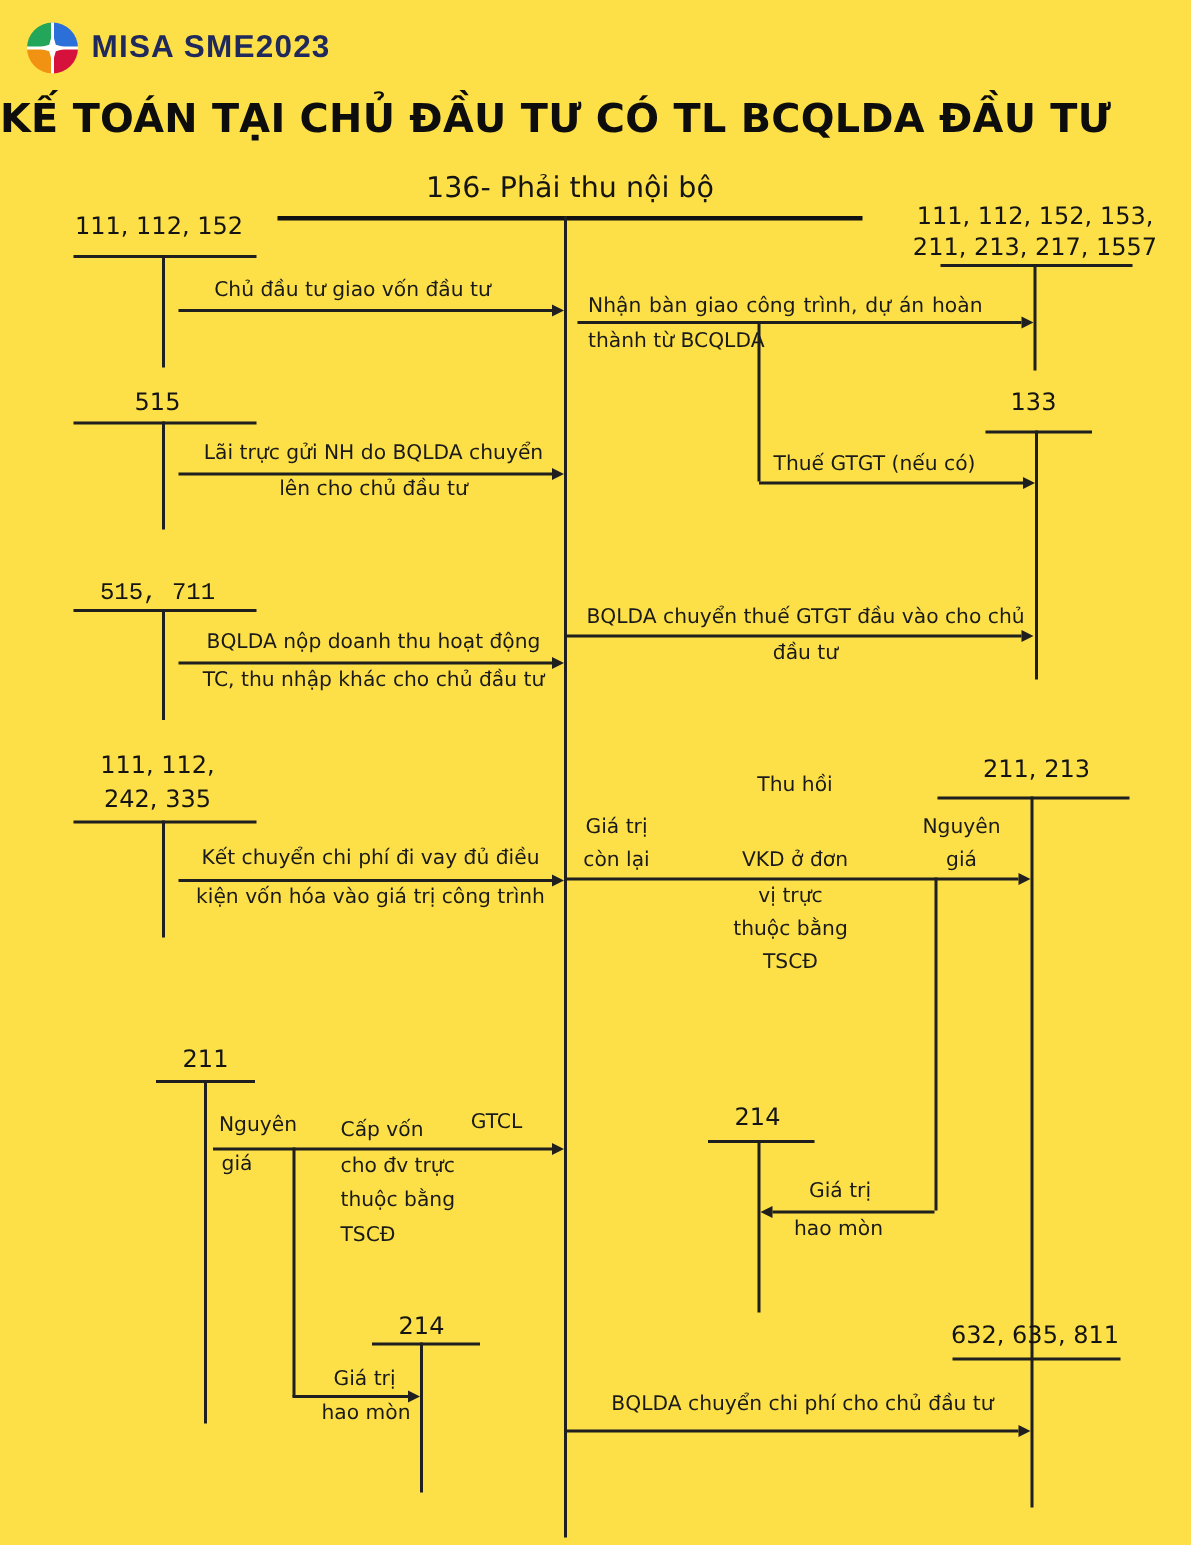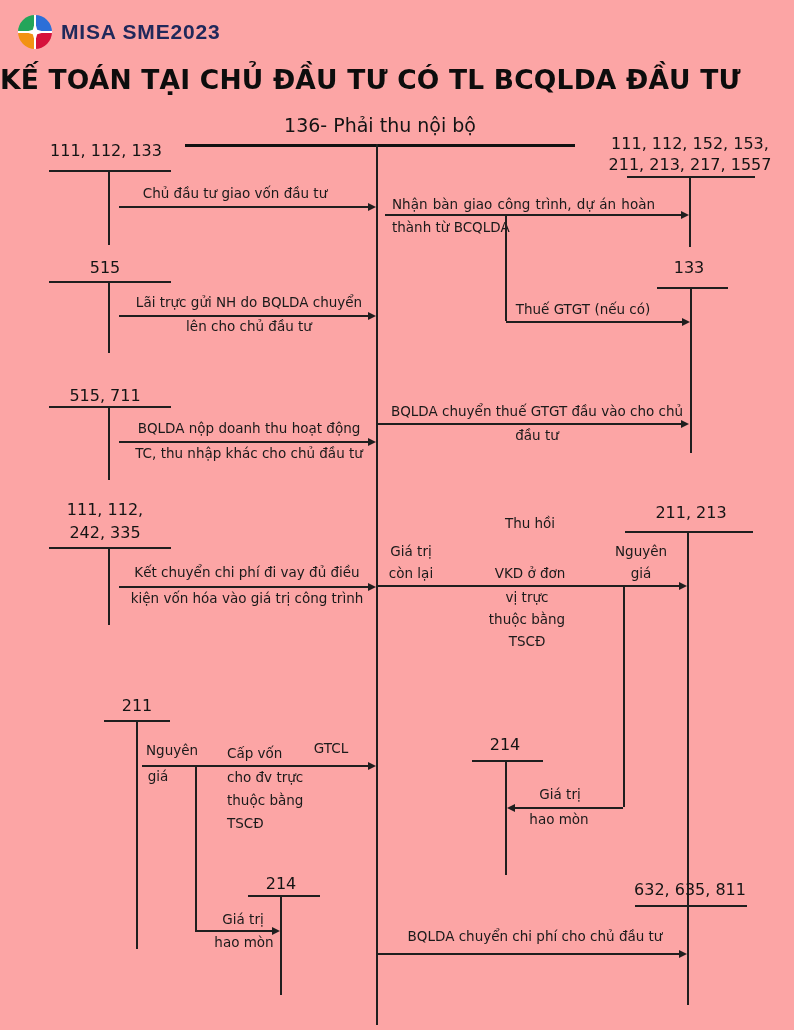--- a/index.html
+++ b/index.html
@@ -1,17 +1,17 @@
 <!DOCTYPE html>
 <html><head>
 <meta charset="utf-8">
 <style>
   html,body{margin:0;padding:0;background:#ffffff;}
   .canvas{
-    position:relative;width:794px;height:1030px;background:#fca5a5;overflow:hidden;
+    position:relative;width:794px;height:1030px;background:#fde047;overflow:hidden;
     font-family:"DejaVu Sans",sans-serif;color:#1a1a1a;
   }
   
   .logo{position:absolute;left:18px;top:15px;display:flex;align-items:center;gap:9px;}
   .logo-mark{position:relative;width:34px;height:34px;border-radius:50%;
     background:conic-gradient(#2b6fd8 0deg 90deg,#d6123c 90deg 180deg,#f29213 180deg 270deg,#23a55a 270deg 360deg);}
   .logo-gap-h,.logo-gap-v{position:absolute;background:#ffffff;}
   .logo-gap-h{left:0;top:16px;width:34px;height:1.6px;}
   .logo-gap-v{left:16px;top:0;width:1.6px;height:34px;}
   .logo-star{position:absolute;left:7px;top:7px;width:20px;height:20px;background:#ffffff;
@@ -49,29 +49,29 @@
     </div>
     <div class="logo-text">MISA SME2023</div>
   </div>
 
   <div class="page-title">KẾ TOÁN TẠI CHỦ ĐẦU TƯ CÓ TL BCQLDA ĐẦU TƯ</div>
   <div class="t-head">136- Phải thu nội bộ</div>
 
   <div class="hline bold" style="left:185px;top:144px;width:390px;"></div>
   <div class="vline" style="left:376px;top:144px;height:881px;"></div>
 
-  <div class="acct" style="left:106px;top:141px;">111, 112, 133</div>
+  <div class="acct" style="left:106px;top:141px;">111, 112, 152</div>
   <div class="hline" style="left:49px;top:170px;width:122px;"></div>
   <div class="vline" style="left:108px;top:170px;height:75px;"></div>
 
   <div class="acct" style="left:105px;top:258px;">515</div>
   <div class="hline" style="left:49px;top:281px;width:122px;"></div>
   <div class="vline" style="left:108px;top:281px;height:72px;"></div>
 
-  <div class="acct" style="left:105px;top:386px;">515, 711</div>
+  <div class="acct" style="left:105px;top:386px;font-family:Liberation Mono, monospace;">515, 711</div>
   <div class="hline" style="left:49px;top:406px;width:122px;"></div>
   <div class="vline" style="left:108px;top:406px;height:74px;"></div>
 
   <div class="acct" style="left:105px;top:500px;">111, 112,</div>
   <div class="acct" style="left:105px;top:523px;">242, 335</div>
   <div class="hline" style="left:49px;top:547px;width:122px;"></div>
   <div class="vline" style="left:108px;top:547px;height:78px;"></div>
 
   <div class="acct" style="left:137px;top:696px;">211</div>
   <div class="hline" style="left:104px;top:720px;width:66px;"></div>

